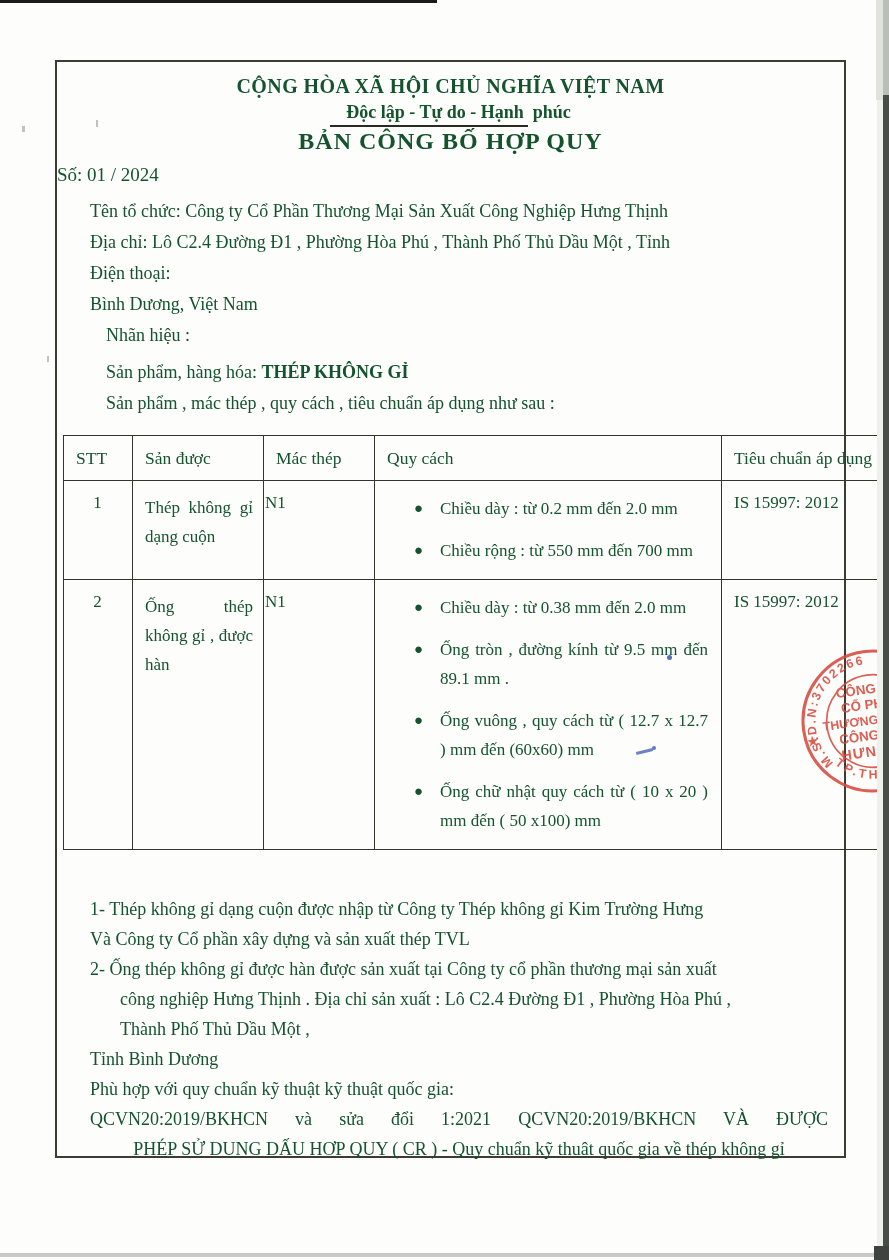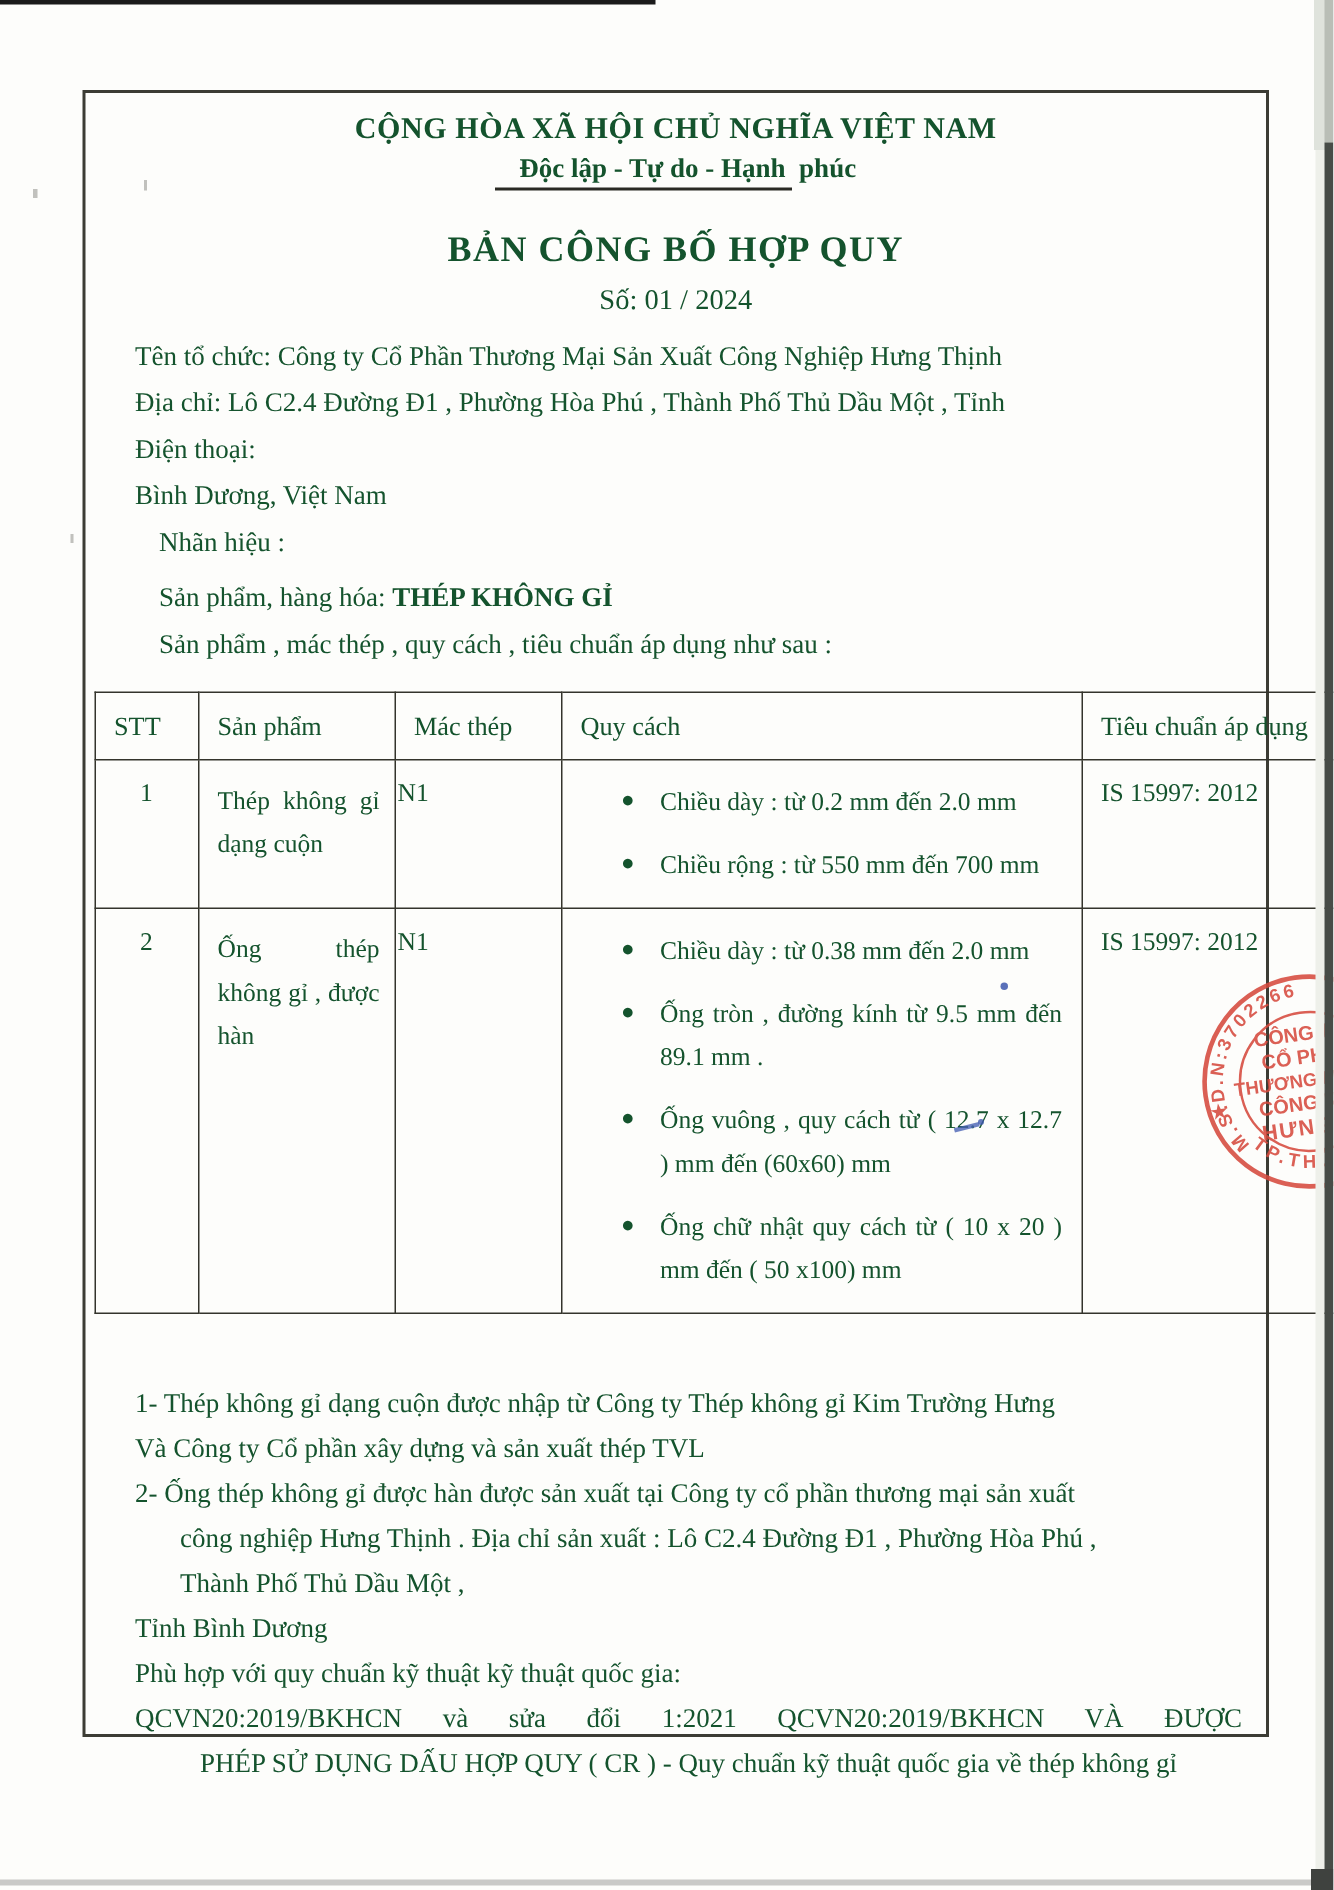--- a/index.html
+++ b/index.html
@@ -28,22 +28,22 @@
     position:absolute; left:55px; top:60px;
     width:787px; height:1094px;
     border:2px solid #3c3c34;
     z-index:1;
   }
 
   .org-name { margin:12px 6px 0 6px; text-align:center; font-weight:bold; font-size:20px; letter-spacing:.4px; line-height:24px; }
   .motto { margin-top:2px; text-align:center; font-weight:bold; font-size:18px; line-height:24px; }
   .motto .u { display:inline-block; border-bottom:2px solid #2a2a24; padding:0 4px 1px 16px;text-align:center; }
   .motto .tail { margin-left:5px; }
-  .doc-title { margin-top:26px; text-align:center; font-weight:bold; font-size:24px; letter-spacing:1px; line-height:29px; }
-  .doc-number { margin-top:8px; text-align:center; font-size:19px; line-height:22px; }
+  .doc-title { text-align:center; font-weight:bold; font-size:24px; letter-spacing:1px; line-height:29px; }
+  .doc-number { margin-top:8px; text-align:left; font-size:19px; line-height:22px; }
 
   .info { margin:10px 20px 16px 33px; font-size:18px; line-height:31px; }
   .info p { margin:0; }
   .indent { padding-left:16px; }
   .gap-top { margin-top:6px !important; }
   .bold { font-weight:bold; }
 
   
   table.spec {
     margin:3px 0 0 6px;
@@ -129,21 +129,21 @@
       <p>Bình Dương, Việt Nam</p>
       <p class="indent">Nhãn hiệu :</p>
       <p class="indent gap-top"><span>Sản phẩm, hàng hóa: </span><span class="bold">THÉP KHÔNG GỈ</span></p>
       <p class="indent">Sản phẩm , mác thép , quy cách , tiêu chuẩn áp dụng như sau :</p>
     </div>
 
     <table class="spec">
       <thead>
         <tr>
           <th class="c-stt">STT</th>
-          <th class="c-prod">Sản phẩm</th>
+          <th class="c-prod">Sản được</th>
           <th class="c-grade">Mác thép</th>
           <th class="c-spec">Quy cách</th>
           <th class="c-std">Tiêu chuẩn áp dụng</th>
         </tr>
       </thead>
       <tbody>
         <tr class="r1">
           <td class="c-stt">1</td>
           <td class="c-prod">Thép không gỉ dạng cuộn</td>
           <td class="c-grade">N1</td>

